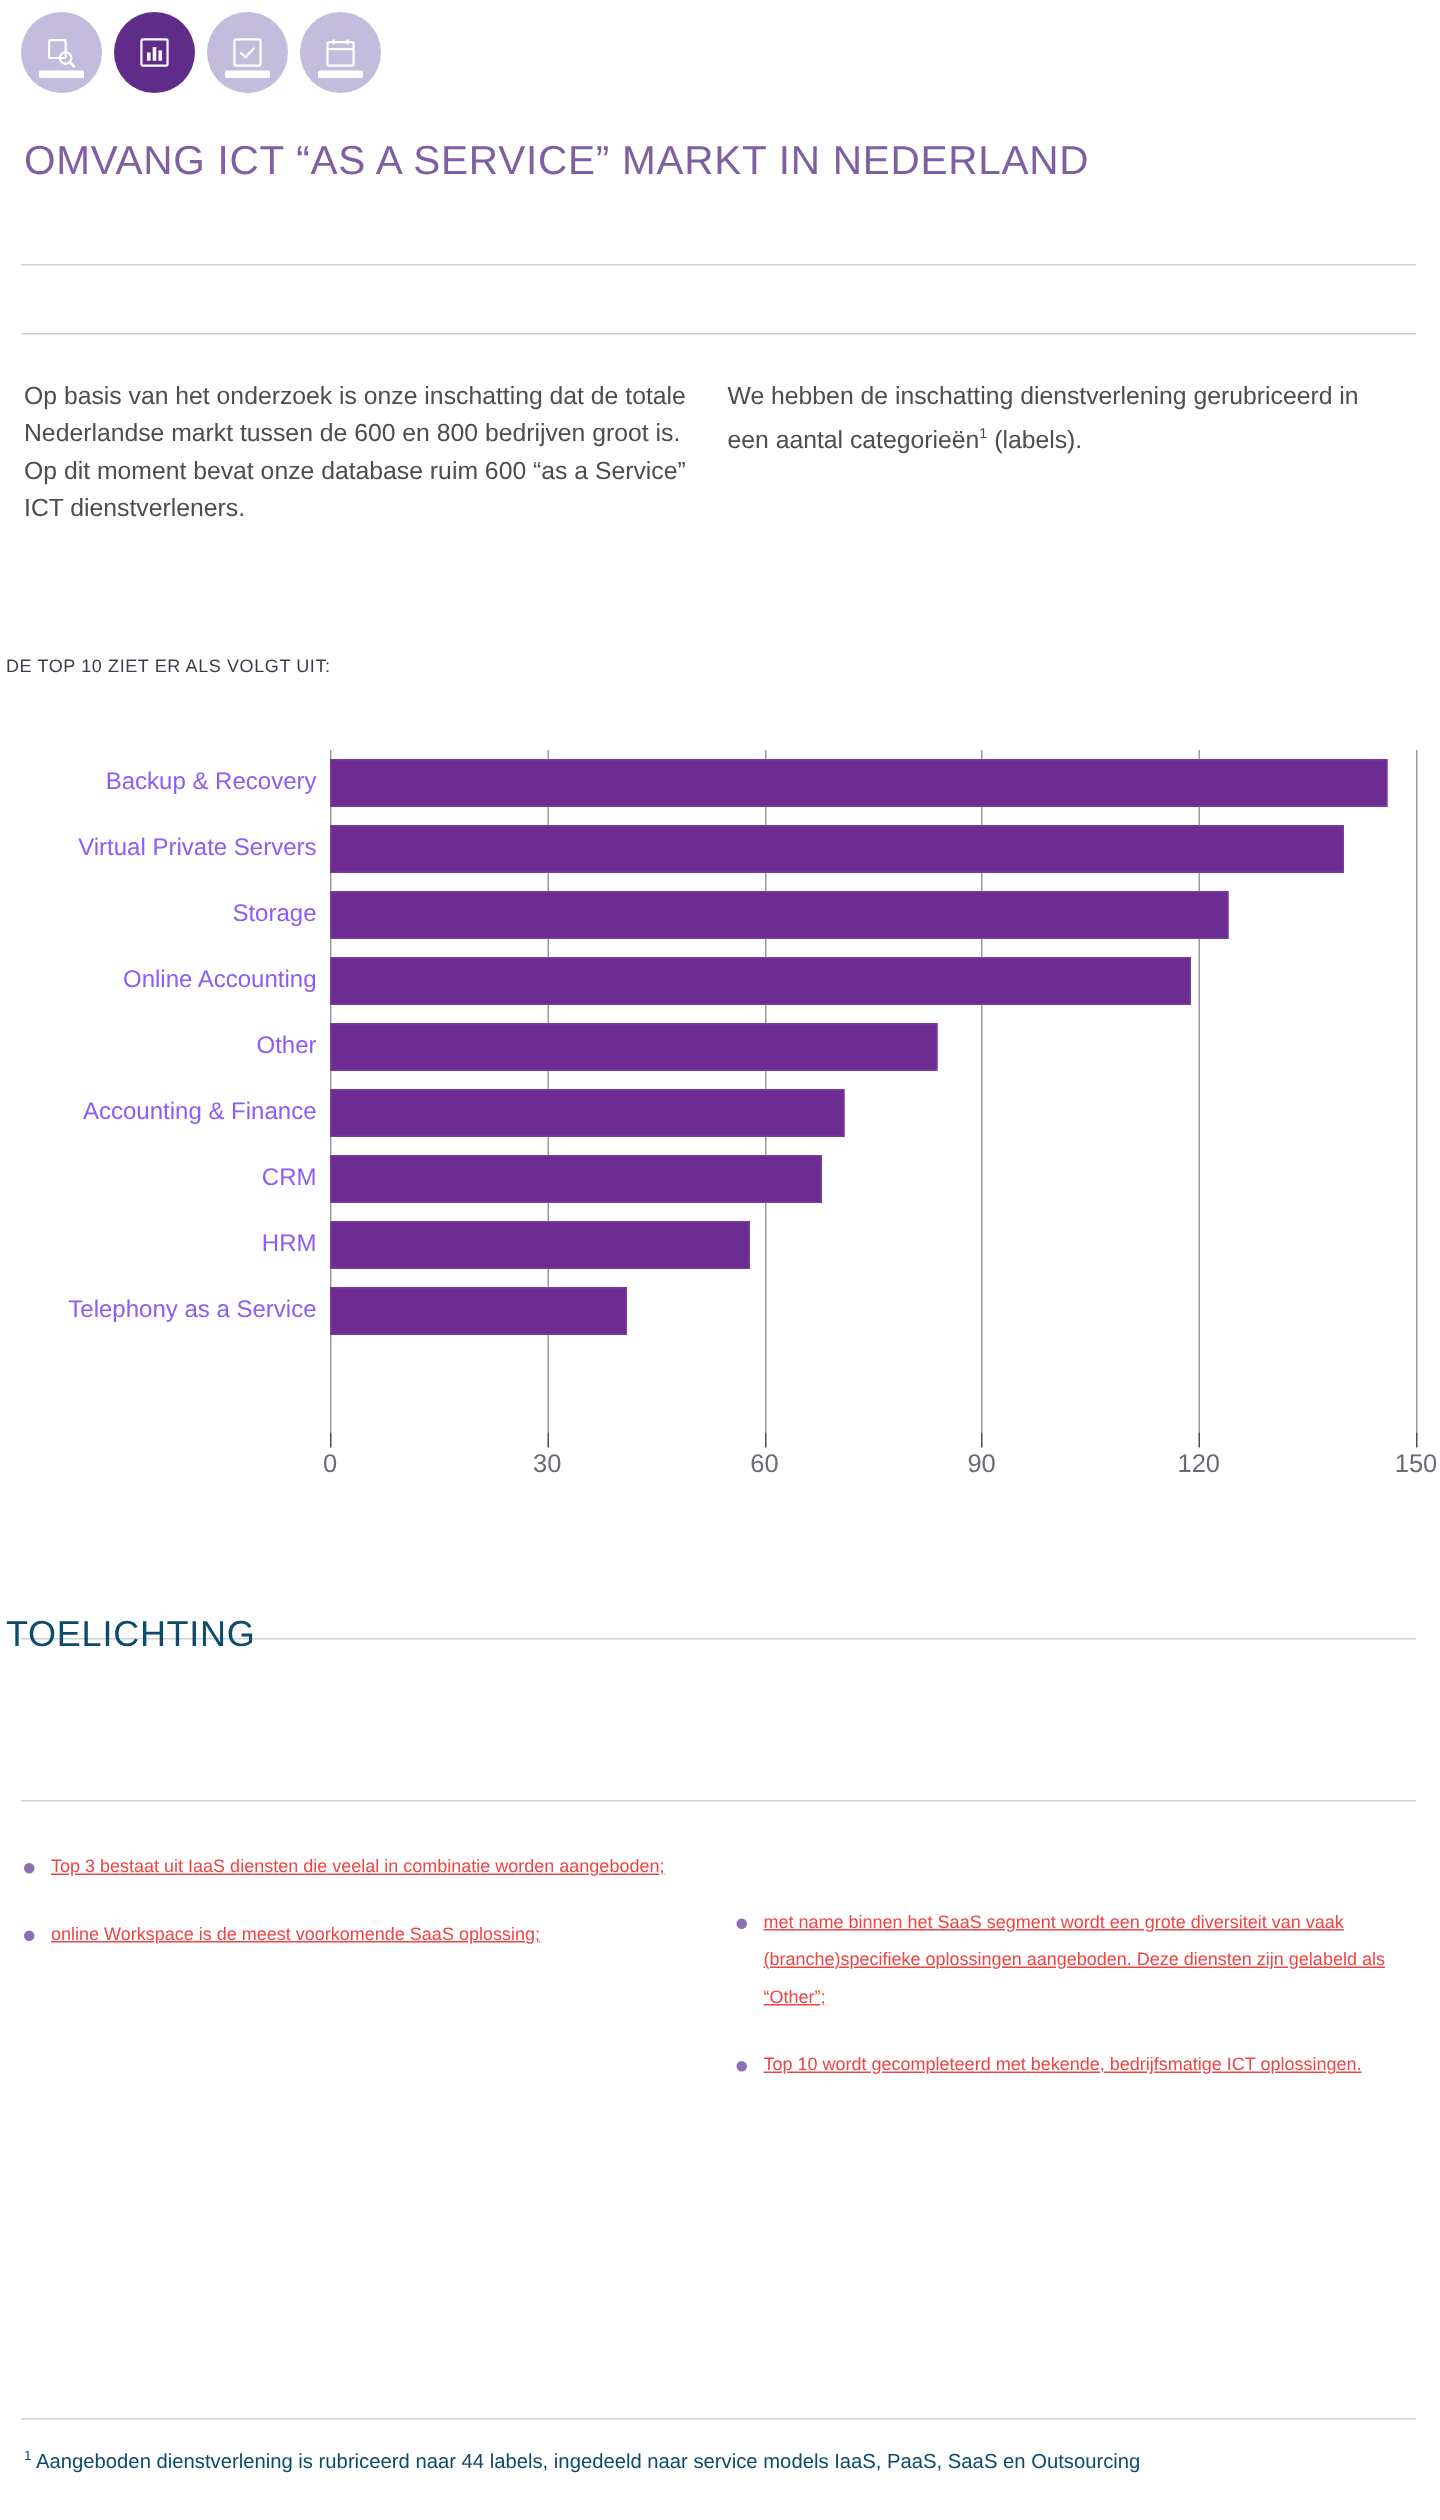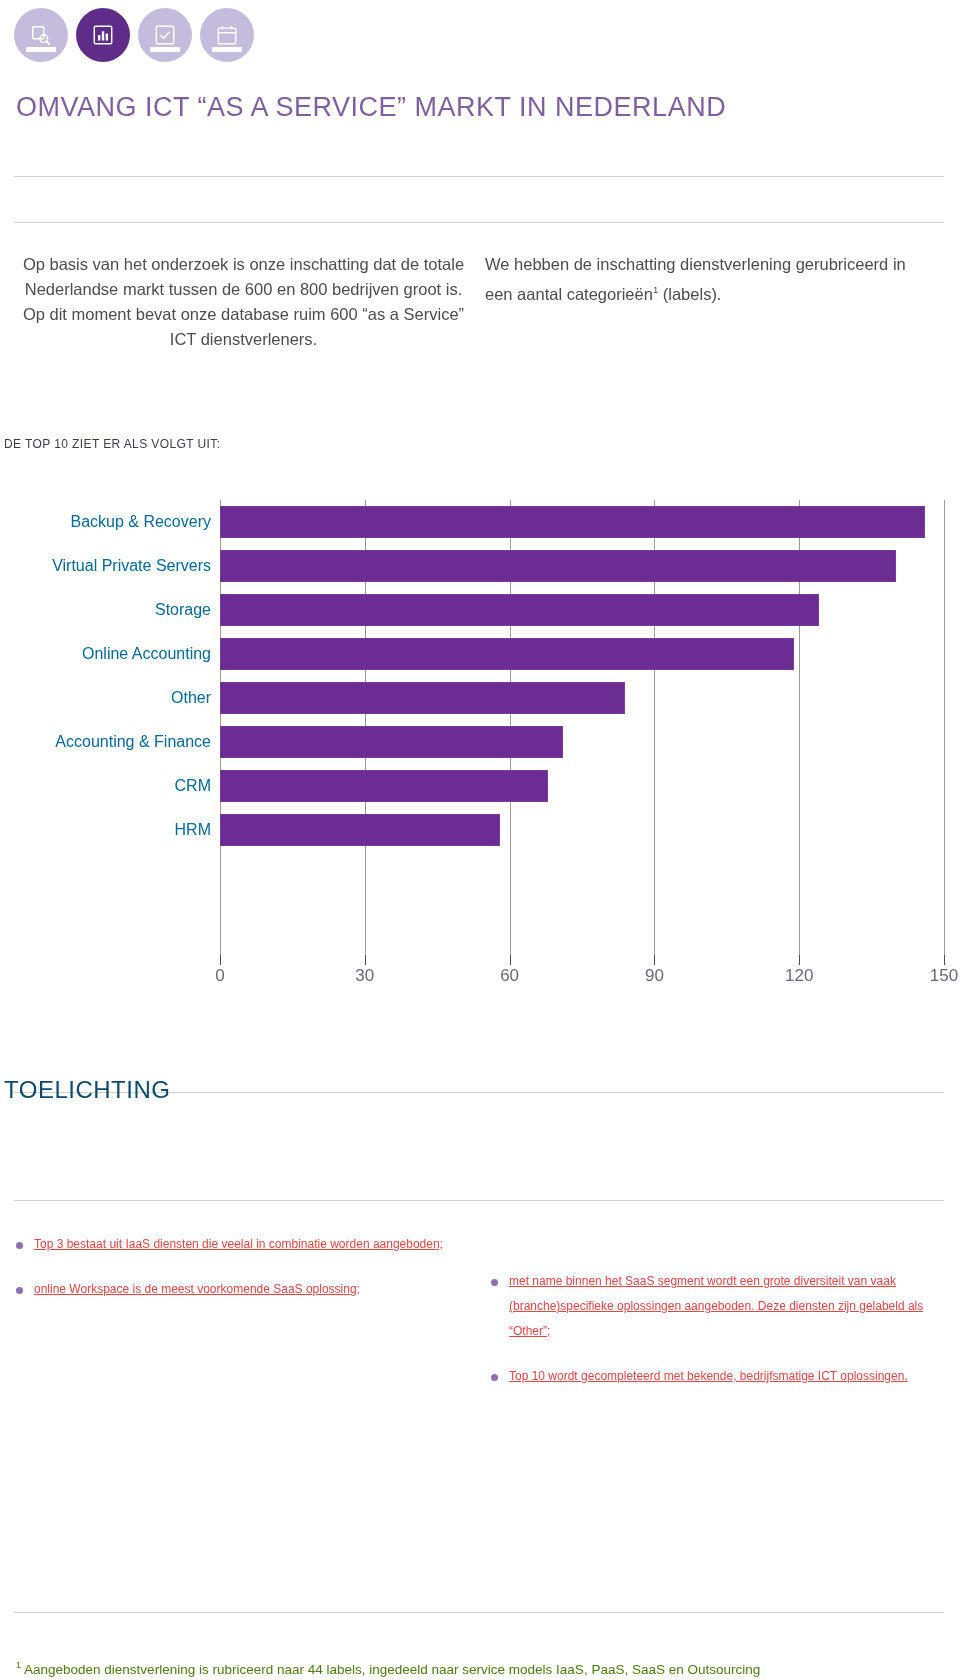--- a/index.html
+++ b/index.html
@@ -39,42 +39,42 @@
     background: #cfcfd6;
   }
   .rule-top { top: 176px; }
   .rule-mid { top: 222px; }
   .rule-toel-top { top: 1092px; }
   .rule-toel-bot { top: 1200px; }
   .rule-foot { top: 1612px; }
 
   
   .intro { position: absolute; top: 252px; left: 16px; width: 914px; display: flex; }
-  .intro-col-left  { width: 455px; text-align: center; }
+  .intro-col-left  { width: 455px; }
   .intro-col-right { width: 455px; padding-left: 14px; }
   .intro p {
     font-size: 16.5px; line-height: 25px; color: #4d4d4d; font-weight: 300;
   }
   sup { font-size: 9.5px; vertical-align: super; }
 
   
   .subhead {
     position: absolute; left: 4px; top: 437px;
     font-size: 12px; color: #3d3d48; font-weight: 300; letter-spacing: 0.4px;
   }
 
   
   .chart { position: absolute; left: 0px; top: 500px; width: 944px; height: 520px; }
   .chart-rows { position: absolute; left: 0; top: 0; width: 944px; }
   .bar-row {
     display: flex; align-items: center; height: 44px;
   }
   .bar-label {
     width: 220px; text-align: right; padding-right: 9px;
-    font-size: 16px; color: #0369a1; font-weight: 300; white-space: nowrap;
+    font-size: 16px; color: #8b5cf6; font-weight: 300; white-space: nowrap;
   }
   .bar-track { position: relative; height: 44px; flex: 1; }
   .bar {
     position: absolute; left: 0; top: 6px; height: 32px;
     background: #6b2d91; border: 1px solid #7b3ba0;
   }
   .gridlines { position: absolute; left: 220px; top: 0; height: 455px; width: 724px; pointer-events: none; }
   .gline { position: absolute; top: 0; bottom: 0; width: 1px; background: #9a9aa2; }
   .axis-line { position: absolute; left: 220px; top: 0; height: 455px; width: 1px; background: #9a9aa2; }
   .ticks { position: absolute; left: 220px; top: 455px; width: 724px; height: 10px; }
@@ -100,21 +100,21 @@
     width: 7px; height: 7px; border-radius: 50%;
     background: #8e6fb5; margin-top: 10px; margin-right: 11px; flex: none;
   }
   .bullet-text {
     font-size: 12px; line-height: 25px; color: #ef4444; font-weight: 300; text-decoration: underline;
   }
 
   
   .footnote {
     position: absolute; left: 16px; top: 1632px; width: 920px;
-    font-size: 13.5px; color: #4d7c0f; font-weight: 300; margin-top: 28px;
+    font-size: 13.5px; color: #0c4a6e; font-weight: 300;
   }
   .footnote sup { font-size: 9px; }
 </style>
 </head>
 <body>
 
 <div class="page">
 
   <div class="icon-strip">
     <div class="icon-circle">
@@ -225,20 +225,26 @@
           <div class="bar-track">
             <div class="bar" style="width: 328.213px; background: rgb(107, 45, 145);"></div>
           </div>
         </div>
         <div class="bar-row">
           <div class="bar-label">HRM</div>
           <div class="bar-track">
             <div class="bar" style="width: 279.947px; background: rgb(107, 45, 145);"></div>
           </div>
         </div>
+        <div class="bar-row">
+          <div class="bar-label">Telephony as a Service</div>
+          <div class="bar-track">
+            <div class="bar" style="width: 197.893px; background: rgb(107, 45, 145);"></div>
+          </div>
+        </div>
       </div>
     <div class="ticks" id="ticks">
         <div class="tick" style="left: 0px;"></div>
         <div class="tick" style="left: 144.8px;"></div>
         <div class="tick" style="left: 289.6px;"></div>
         <div class="tick" style="left: 434.4px;"></div>
         <div class="tick" style="left: 579.2px;"></div>
         <div class="tick" style="left: 724px;"></div>
       </div>
     <div class="tick-labels" id="tick-labels">

